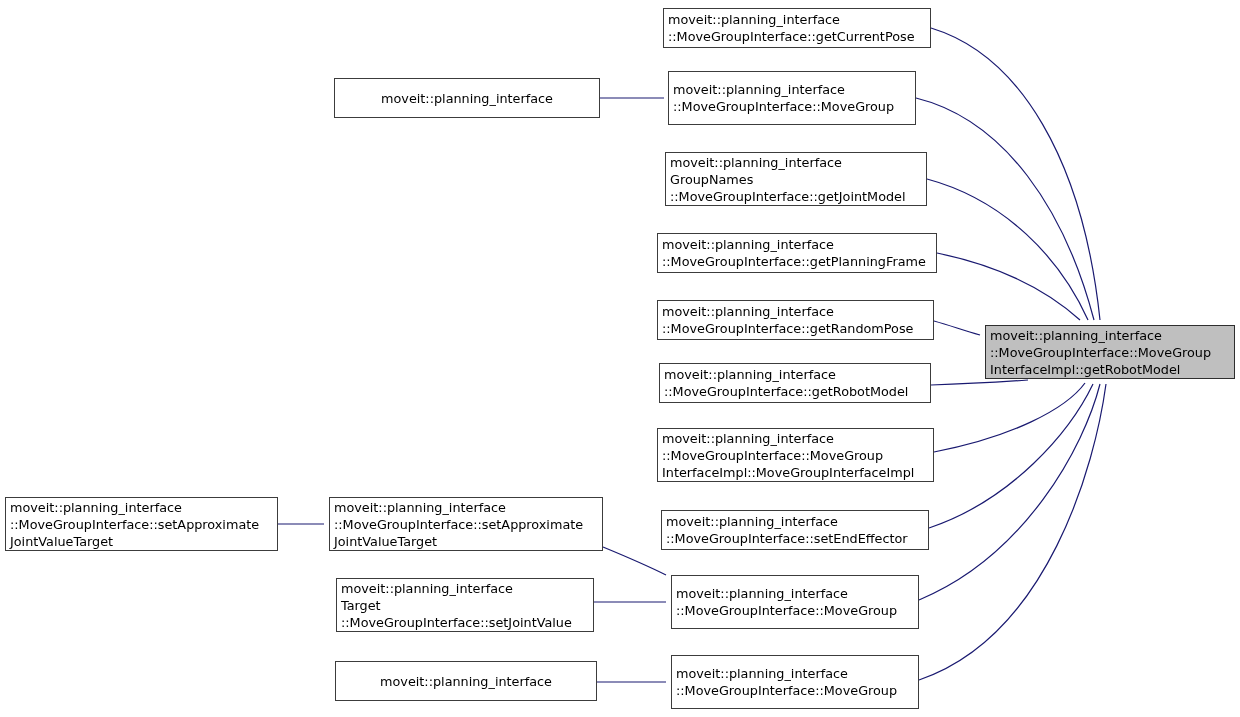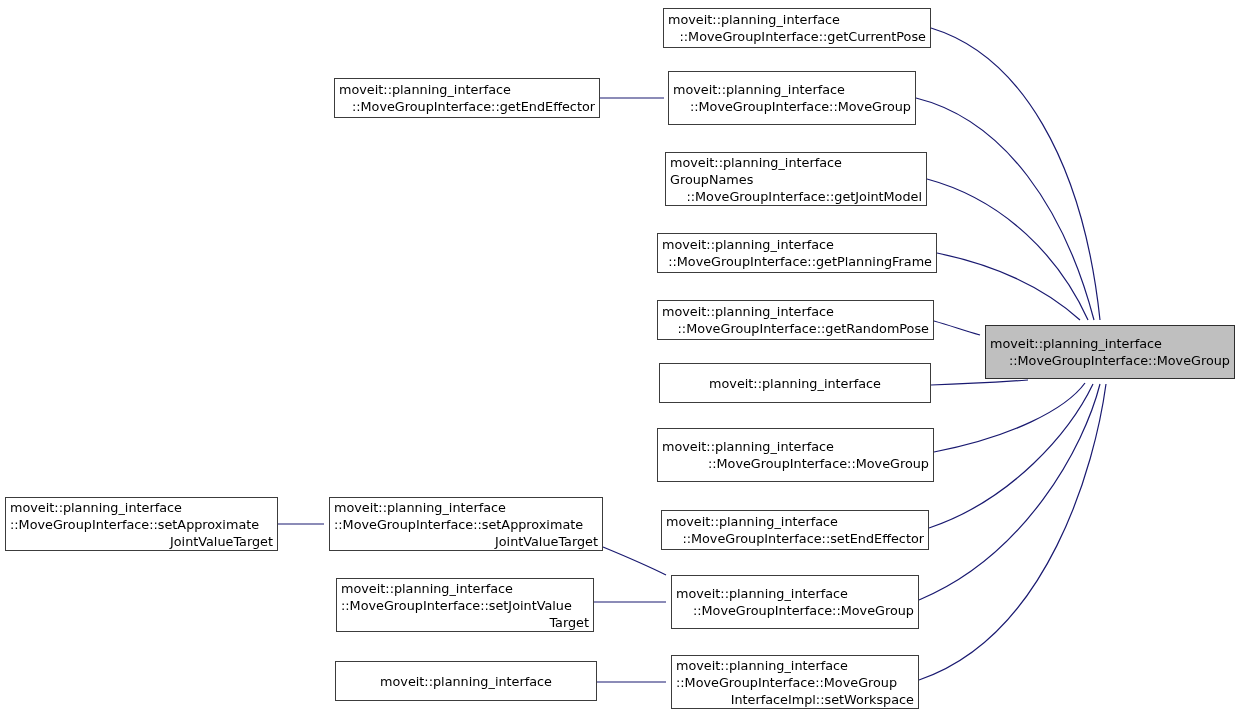--- a/index.html
+++ b/index.html
@@ -38,21 +38,21 @@
   .node.highlight {
     background: #bfbfbf;
     border-color: #2e2e2e;
     cursor: default;
   }
   .node .line {
     white-space: nowrap;
     text-align: left;
   }
   .node .line:last-child {
-    text-align: right;
+    text-align: left;
   }
   .node .line:first-child:last-child { text-align: center; }
 </style>
 </head>
 <body>
 
 <div id="stage">
   <svg id="edge-layer" viewBox="0 0 1240 717" xmlns="http://www.w3.org/2000/svg">
     <defs>
       <marker id="arrowhead" markerUnits="userSpaceOnUse" markerWidth="14" markerHeight="12" refX="10" refY="4.5" orient="auto">
@@ -77,75 +77,76 @@
         <path d="M 919,680 C 1048,636 1095,465 1106,384" stroke="#191970" marker-end="url(#arrowhead)"></path>
       </g>
   </svg>
   <div id="node-layer">
       <div class="node" style="left: 663px; top: 8px; width: 268px; height: 40px;">
         <div class="line">moveit::planning_interface</div>
         <div class="line">::MoveGroupInterface::getCurrentPose</div>
       </div>
       <div class="node" style="left: 334px; top: 78px; width: 266px; height: 40px;">
         <div class="line">moveit::planning_interface</div>
-        <div class="line">::MoveGroupInterface::getEndEffector</div>
       </div>
       <div class="node" style="left: 668px; top: 71px; width: 248px; height: 54px;">
         <div class="line">moveit::planning_interface</div>
         <div class="line">::MoveGroupInterface::MoveGroup</div>
       </div>
       <div class="node" style="left: 665px; top: 152px; width: 262px; height: 54px;">
         <div class="line">moveit::planning_interface</div>
         <div class="line">GroupNames</div>
         <div class="line">::MoveGroupInterface::getJointModel</div>
       </div>
       <div class="node" style="left: 657px; top: 233px; width: 280px; height: 40px;">
         <div class="line">moveit::planning_interface</div>
         <div class="line">::MoveGroupInterface::getPlanningFrame</div>
       </div>
       <div class="node" style="left: 657px; top: 300px; width: 277px; height: 40px;">
         <div class="line">moveit::planning_interface</div>
         <div class="line">::MoveGroupInterface::getRandomPose</div>
       </div>
       <div class="node" style="left: 659px; top: 363px; width: 272px; height: 40px;">
         <div class="line">moveit::planning_interface</div>
+        <div class="line">::MoveGroupInterface::getRobotModel</div>
       </div>
       <div class="node" style="left: 657px; top: 428px; width: 277px; height: 54px;">
         <div class="line">moveit::planning_interface</div>
         <div class="line">::MoveGroupInterface::MoveGroup</div>
+        <div class="line">InterfaceImpl::MoveGroupInterfaceImpl</div>
       </div>
       <div class="node" style="left: 661px; top: 510px; width: 268px; height: 40px;">
         <div class="line">moveit::planning_interface</div>
         <div class="line">::MoveGroupInterface::setEndEffector</div>
       </div>
       <div class="node" style="left: 5px; top: 497px; width: 273px; height: 54px;">
         <div class="line">moveit::planning_interface</div>
         <div class="line">::MoveGroupInterface::setApproximate</div>
         <div class="line">JointValueTarget</div>
       </div>
       <div class="node" style="left: 329px; top: 497px; width: 274px; height: 54px;">
         <div class="line">moveit::planning_interface</div>
         <div class="line">::MoveGroupInterface::setApproximate</div>
         <div class="line">JointValueTarget</div>
       </div>
       <div class="node" style="left: 336px; top: 578px; width: 258px; height: 54px;">
         <div class="line">moveit::planning_interface</div>
+        <div class="line">Target</div>
         <div class="line">::MoveGroupInterface::setJointValue</div>
-        <div class="line">Target</div>
       </div>
       <div class="node" style="left: 671px; top: 575px; width: 248px; height: 54px;">
         <div class="line">moveit::planning_interface</div>
         <div class="line">::MoveGroupInterface::MoveGroup</div>
       </div>
       <div class="node" style="left: 335px; top: 661px; width: 262px; height: 40px;">
         <div class="line">moveit::planning_interface</div>
       </div>
       <div class="node" style="left: 671px; top: 655px; width: 248px; height: 54px;">
         <div class="line">moveit::planning_interface</div>
         <div class="line">::MoveGroupInterface::MoveGroup</div>
-        <div class="line">InterfaceImpl::setWorkspace</div>
       </div>
       <div class="node highlight" style="left: 985px; top: 325px; width: 250px; height: 54px;">
         <div class="line">moveit::planning_interface</div>
         <div class="line">::MoveGroupInterface::MoveGroup</div>
+        <div class="line">InterfaceImpl::getRobotModel</div>
       </div>
     </div>
 </div>
 
 </body></html>

